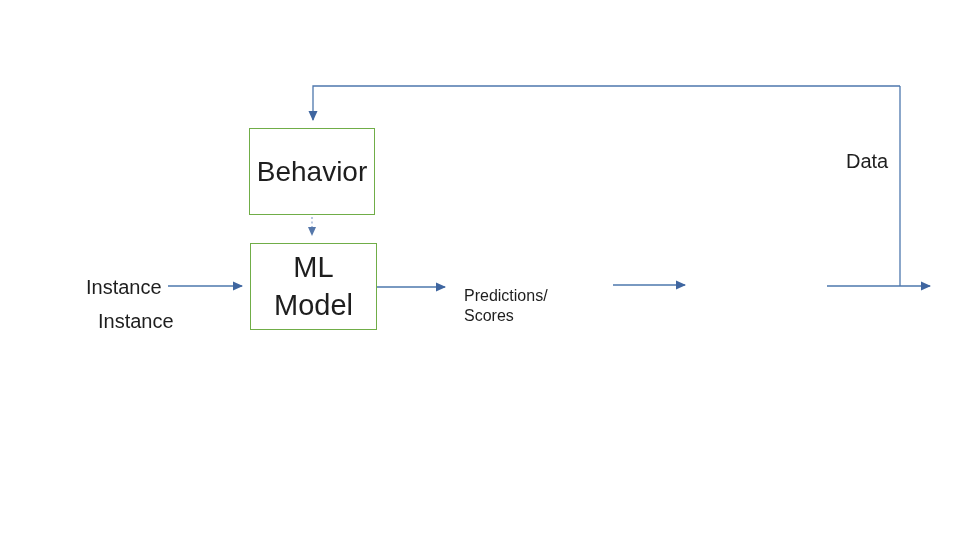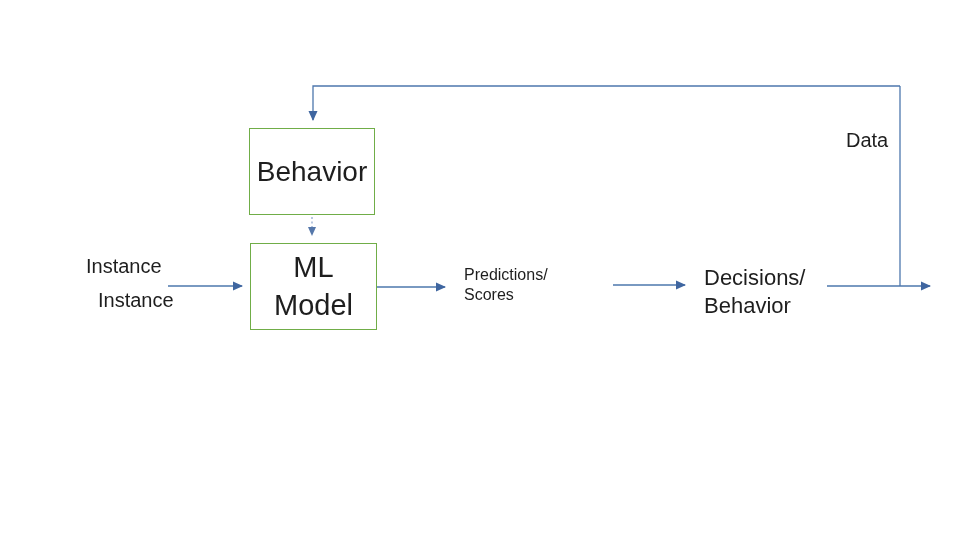--- a/index.html
+++ b/index.html
@@ -49,20 +49,21 @@
     top: 243px;
     width: 127px;
     height: 87px;
     font-size: 29px;
     line-height: 1.3;
   }
   .flow-label {
     position: absolute;
     white-space: pre-line;
     color: #1e1e1e;
+    margin-top: 21px;
   }
   #instance-label-top {
     left: 86px;
     top: 255px;
     font-size: 20px;
   }
   #instance-label-bottom {
     left: 98px;
     top: 289px;
     font-size: 20px;
@@ -124,18 +125,16 @@
 Model</span>
   </div>
 
   <div class="flow-label" id="instance-label-top">Instance</div>
 
   <div class="flow-label" id="instance-label-bottom">Instance</div>
 
   <div class="flow-label" id="predictions-label">Predictions/
 Scores</div>
 
-  <div class="flow-label" id="decisions-label">Decisions/
-Behavior</div>
 
   <div class="flow-label" id="data-label">Data</div>
 
 </div>
 
 </body></html>

